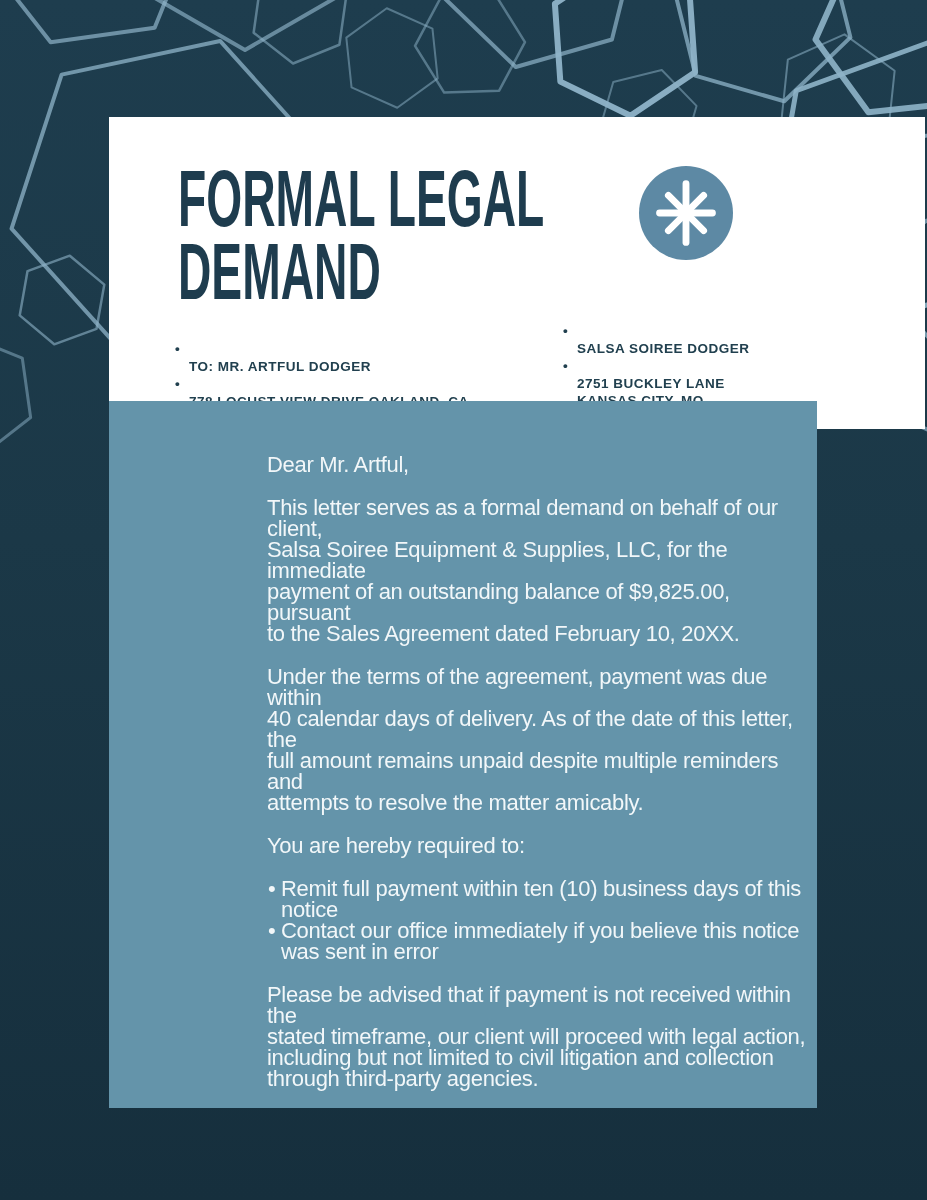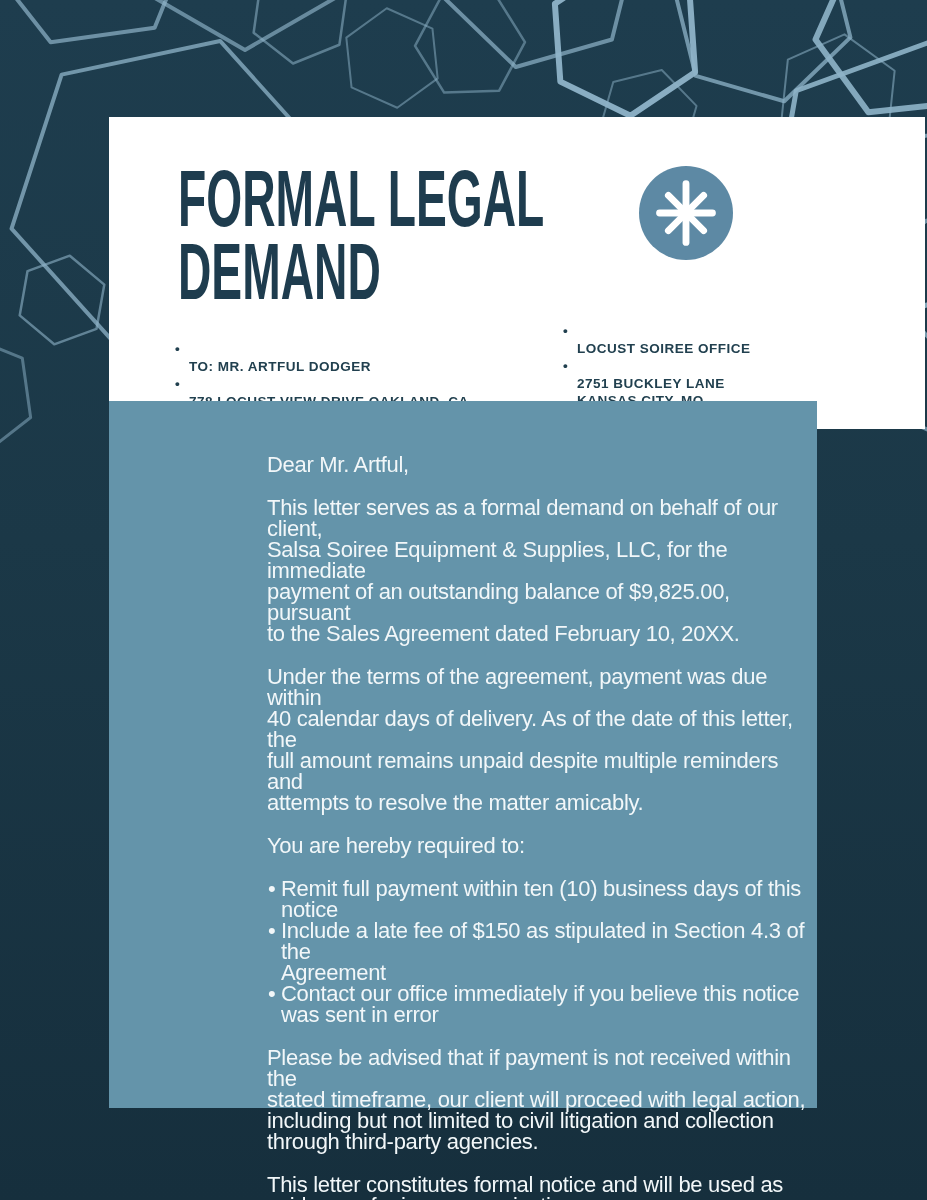--- a/index.html
+++ b/index.html
@@ -112,21 +112,21 @@
       <div class="addr-item">
         <span class="dot">•</span><span>TO: MR. ARTFUL DODGER</span>
       </div>
       <div class="addr-item">
         <span class="dot">•</span><span>778 LOCUST VIEW DRIVE OAKLAND, CA</span>
       </div>
     </div>
 
     <div class="addr addr-right">
       <div class="addr-item">
-        <span class="dot">•</span><span>LOCUST SOIREE OFFICE</span>
+        <span class="dot">•</span><span>SALSA SOIREE DODGER</span>
       </div>
       <div class="addr-item">
         <span class="dot">•</span><span>2751 BUCKLEY LANE
 KANSAS CITY, MO</span>
       </div>
     </div>
   </div>
 
   <div class="letter">
     <div class="content">
@@ -136,27 +136,23 @@
 payment of an outstanding balance of $9,825.00, pursuant
 to the Sales Agreement dated February 10, 20XX.</p>
       <p>Under the terms of the agreement, payment was due within
 40 calendar days of delivery. As of the date of this letter, the
 full amount remains unpaid despite multiple reminders and
 attempts to resolve the matter amicably.</p>
       <p>You are hereby required to:</p>
       <div class="blist">
         <div class="blist-item">Remit full payment within ten (10) business days of this
 notice</div>
-        <div class="blist-item">Include a late fee of $150 as stipulated in Section 4.3 of the
-Agreement</div>
         <div class="blist-item">Contact our office immediately if you believe this notice
 was sent in error</div>
       </div>
       <p>Please be advised that if payment is not received within the
 stated timeframe, our client will proceed with legal action,
 including but not limited to civil litigation and collection
 through third-party agencies.</p>
-      <p>This letter constitutes formal notice and will be used as
-evidence of prior communication.</p>
     </div>
   </div>
 
 </div>
 
 </body></html>

